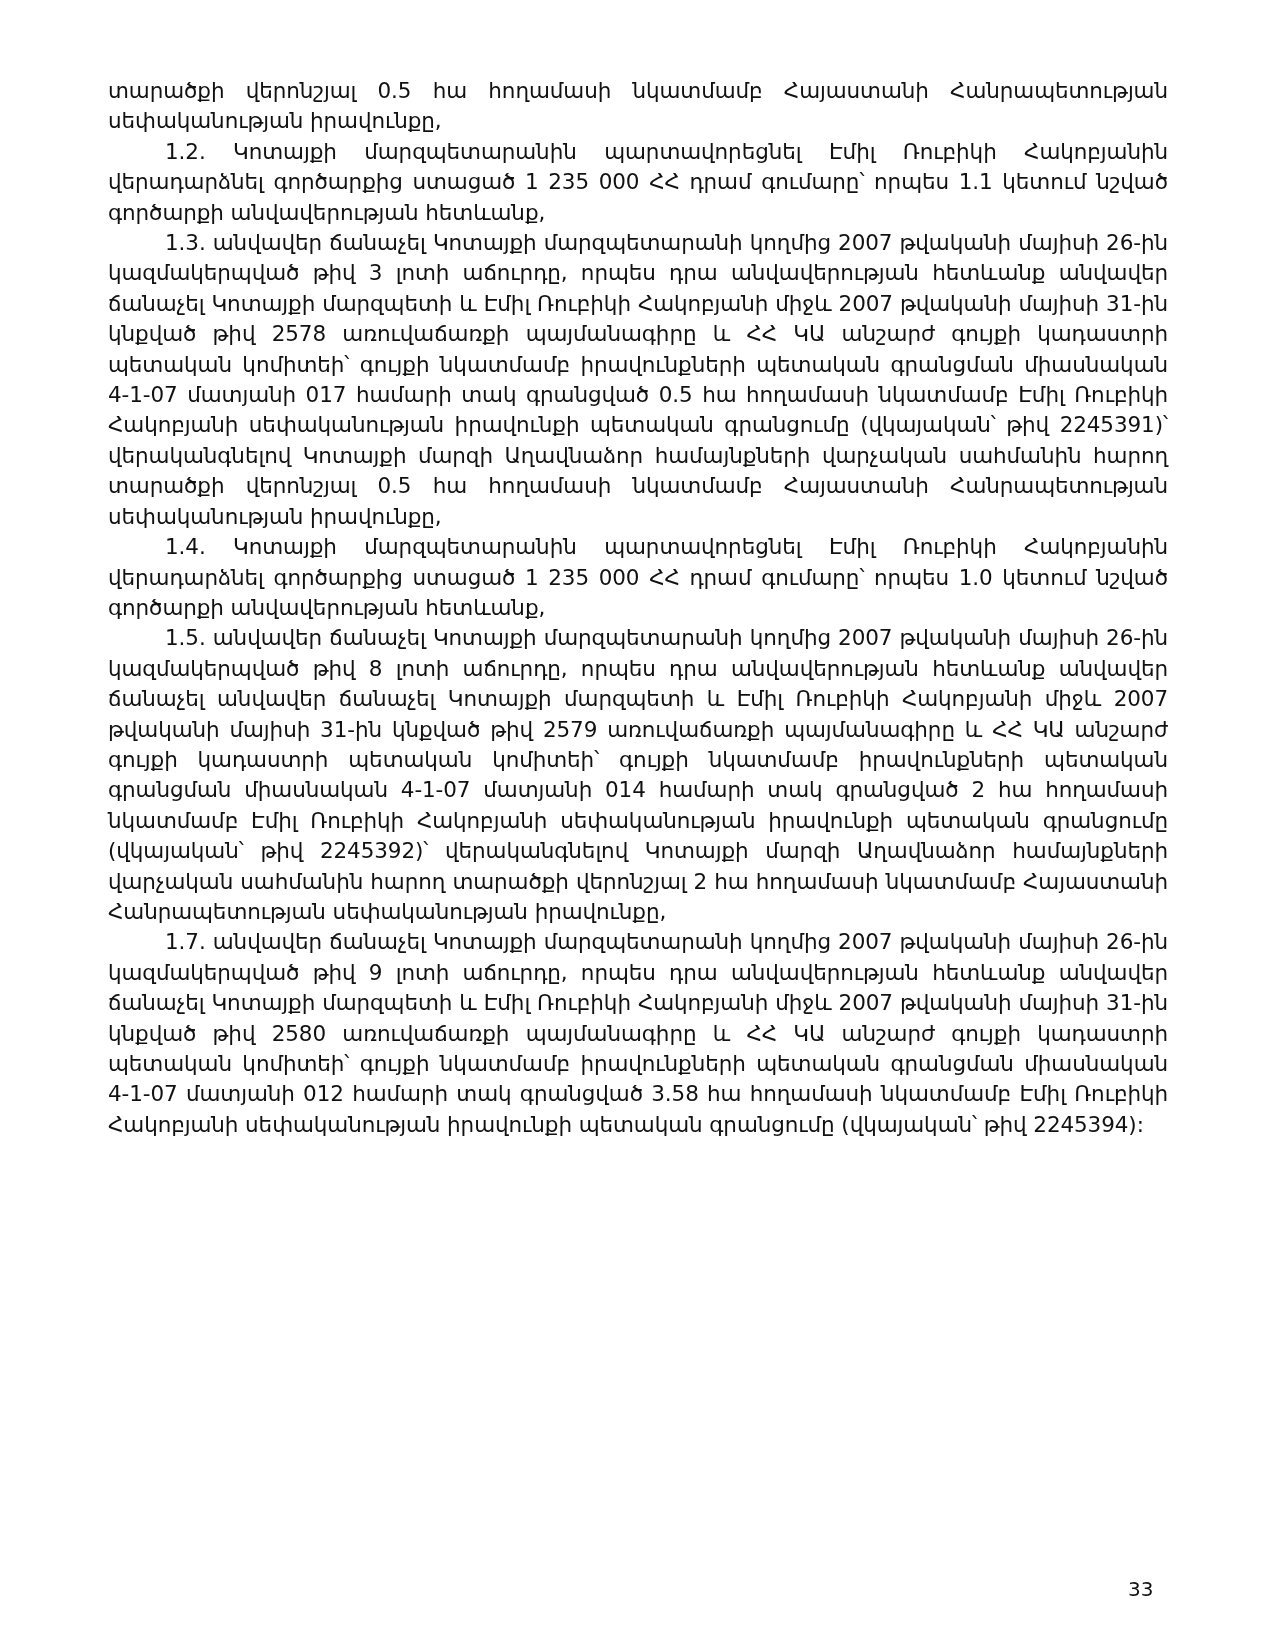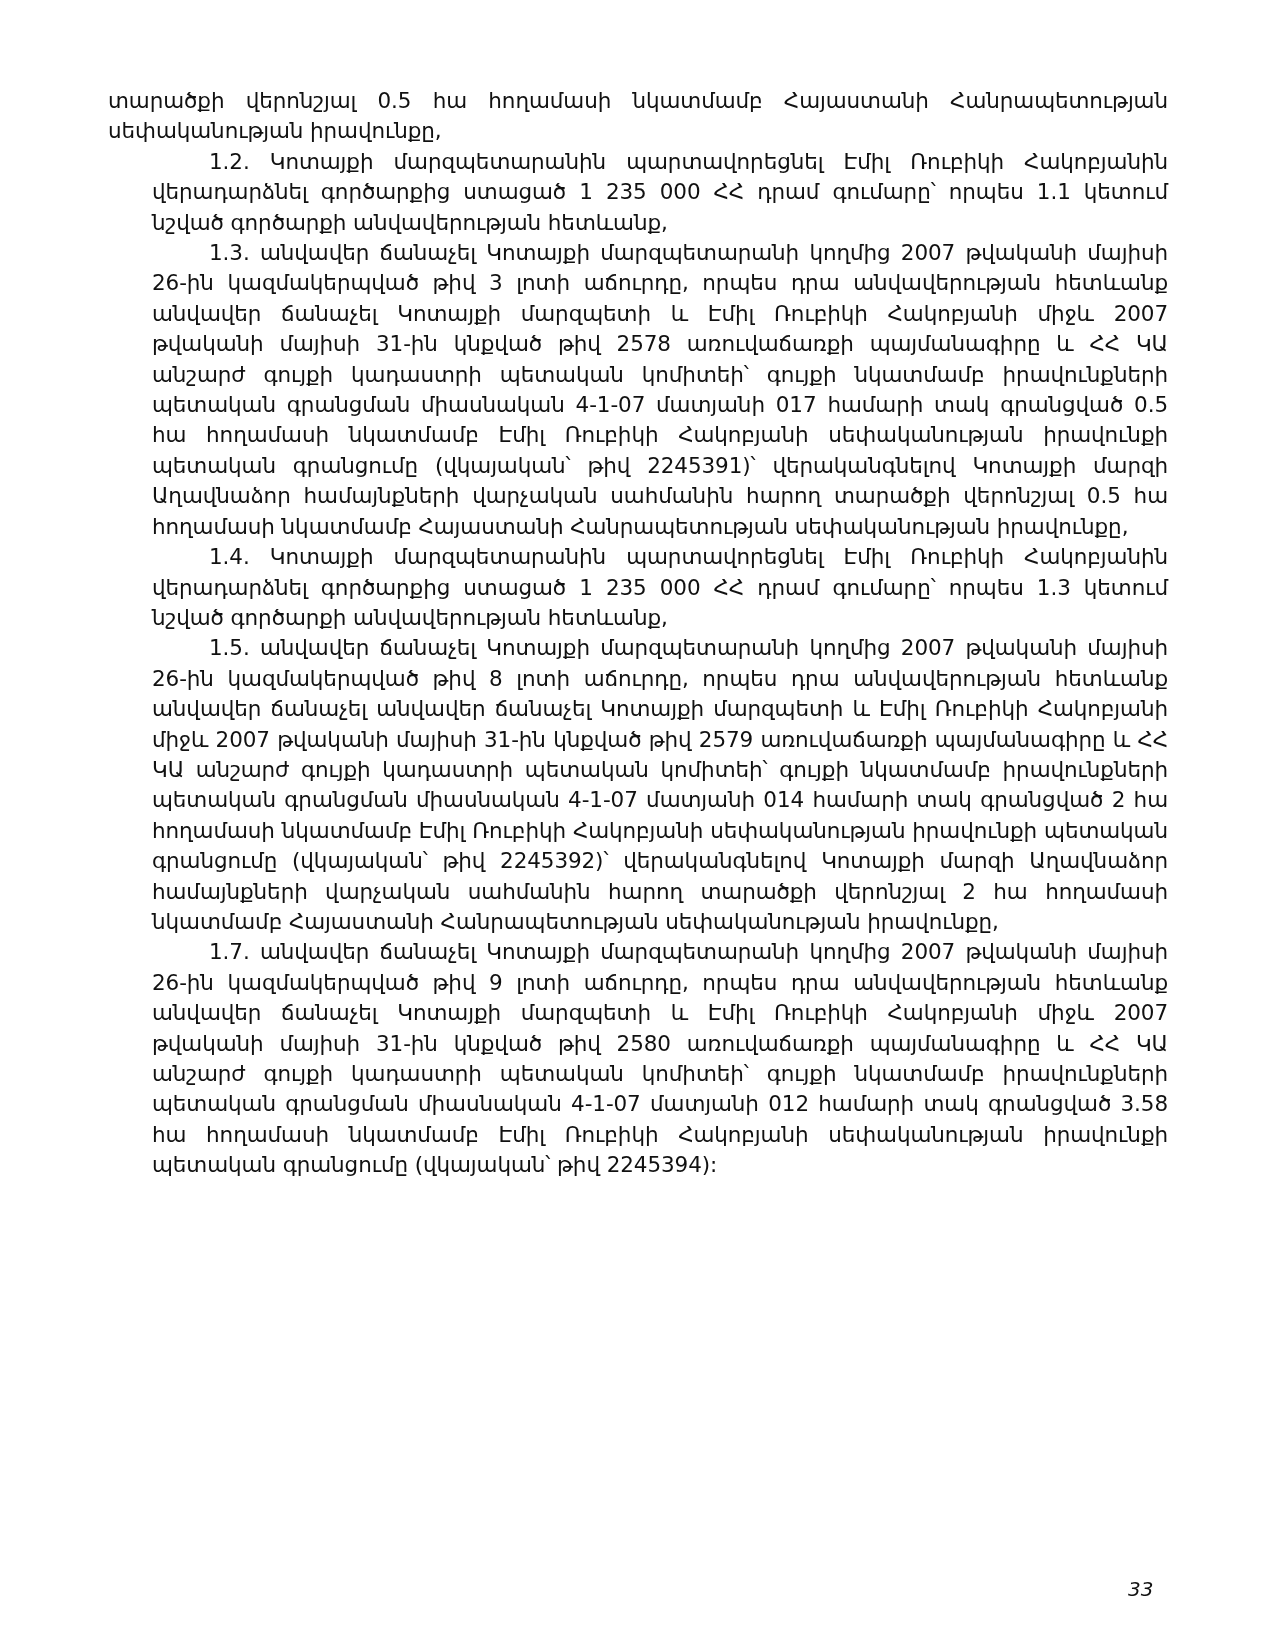--- a/index.html
+++ b/index.html
@@ -11,51 +11,49 @@
       width: 1275px;
       height: 1650px;
       position: relative;
       overflow: hidden;
       font-family: "DejaVu Sans", "Liberation Sans", sans-serif;
       color: #111111;
     }
     .page {
       position: absolute;
       left: 108px;
-      top: 86px;
+      top: 76px;
       width: 1060px;
     }
     .para {
       margin: 0;
       font-size: 21.5px;
       line-height: 30.4px;
       text-align: justify;
       text-indent: 0;
       letter-spacing: -0.1px;
       word-spacing: 0px;
     }
     .para.indent {
       text-indent: 57px;
-      margin-left: 44px;
     }
     .page-number {
       position: absolute;
       left: 1128px;
       top: 1577px;
       font-size: 20px;
       line-height: 24px;
       color: #111111;
-      font-style: italic;
     }
   </style>
 </head>
 <body>
 
 <div class="page">
   <p class="para">տարածքի վերոնշյալ 0.5 հա հողամասի նկատմամբ Հայաստանի Հանրապետության սեփականության իրավունքը,</p>
   <p class="para indent">1.2. Կոտայքի մարզպետարանին պարտավորեցնել Էմիլ Ռուբիկի Հակոբյանին վերադարձնել գործարքից ստացած 1 235 000 ՀՀ դրամ գումարը՝ որպես 1.1 կետում նշված գործարքի անվավերության հետևանք,</p>
   <p class="para indent">1.3. անվավեր ճանաչել Կոտայքի մարզպետարանի կողմից 2007 թվականի մայիսի 26-ին կազմակերպված թիվ 3 լոտի աճուրդը, որպես դրա անվավերության հետևանք անվավեր ճանաչել Կոտայքի մարզպետի և Էմիլ Ռուբիկի Հակոբյանի միջև 2007 թվականի մայիսի 31-ին կնքված թիվ 2578 առուվաճառքի պայմանագիրը և ՀՀ ԿԱ անշարժ գույքի կադաստրի պետական կոմիտեի՝ գույքի նկատմամբ իրավունքների պետական գրանցման միասնական 4-1-07 մատյանի 017 համարի տակ գրանցված 0.5 հա հողամասի նկատմամբ Էմիլ Ռուբիկի Հակոբյանի սեփականության իրավունքի պետական գրանցումը (վկայական՝ թիվ 2245391)՝ վերականգնելով Կոտայքի մարզի Աղավնաձոր համայնքների վարչական սահմանին հարող տարածքի վերոնշյալ 0.5 հա հողամասի նկատմամբ Հայաստանի Հանրապետության սեփականության իրավունքը,</p>
-  <p class="para indent">1.4. Կոտայքի մարզպետարանին պարտավորեցնել Էմիլ Ռուբիկի Հակոբյանին վերադարձնել գործարքից ստացած 1 235 000 ՀՀ դրամ գումարը՝ որպես 1.3 կետում նշված գործարքի անվավերության հետևանք,</p>
+  <p class="para indent">1.4. Կոտայքի մարզպետարանին պարտավորեցնել Էմիլ Ռուբիկի Հակոբյանին վերադարձնել գործարքից ստացած 1 235 000 ՀՀ դրամ գումարը՝ որպես 1.0 կետում նշված գործարքի անվավերության հետևանք,</p>
   <p class="para indent">1.5. անվավեր ճանաչել Կոտայքի մարզպետարանի կողմից 2007 թվականի մայիսի 26-ին կազմակերպված թիվ 8 լոտի աճուրդը, որպես դրա անվավերության հետևանք անվավեր ճանաչել անվավեր ճանաչել Կոտայքի մարզպետի և Էմիլ Ռուբիկի Հակոբյանի միջև 2007 թվականի մայիսի 31-ին կնքված թիվ 2579 առուվաճառքի պայմանագիրը և ՀՀ ԿԱ անշարժ գույքի կադաստրի պետական կոմիտեի՝ գույքի նկատմամբ իրավունքների պետական գրանցման միասնական 4-1-07 մատյանի 014 համարի տակ գրանցված 2 հա հողամասի նկատմամբ Էմիլ Ռուբիկի Հակոբյանի սեփականության իրավունքի պետական գրանցումը (վկայական՝ թիվ 2245392)՝ վերականգնելով Կոտայքի մարզի Աղավնաձոր համայնքների վարչական սահմանին հարող տարածքի վերոնշյալ 2 հա հողամասի նկատմամբ Հայաստանի Հանրապետության սեփականության իրավունքը,</p>
   <p class="para indent">1.7. անվավեր ճանաչել Կոտայքի մարզպետարանի կողմից 2007 թվականի մայիսի 26-ին կազմակերպված թիվ 9 լոտի աճուրդը, որպես դրա անվավերության հետևանք անվավեր ճանաչել Կոտայքի մարզպետի և Էմիլ Ռուբիկի Հակոբյանի միջև 2007 թվականի մայիսի 31-ին կնքված թիվ 2580 առուվաճառքի պայմանագիրը և ՀՀ ԿԱ անշարժ գույքի կադաստրի պետական կոմիտեի՝ գույքի նկատմամբ իրավունքների պետական գրանցման միասնական 4-1-07 մատյանի 012 համարի տակ գրանցված 3.58 հա հողամասի նկատմամբ Էմիլ Ռուբիկի Հակոբյանի սեփականության իրավունքի պետական գրանցումը (վկայական՝ թիվ 2245394):</p>
 </div>
 
 <div class="page-number">33</div>
 
 </body></html>

